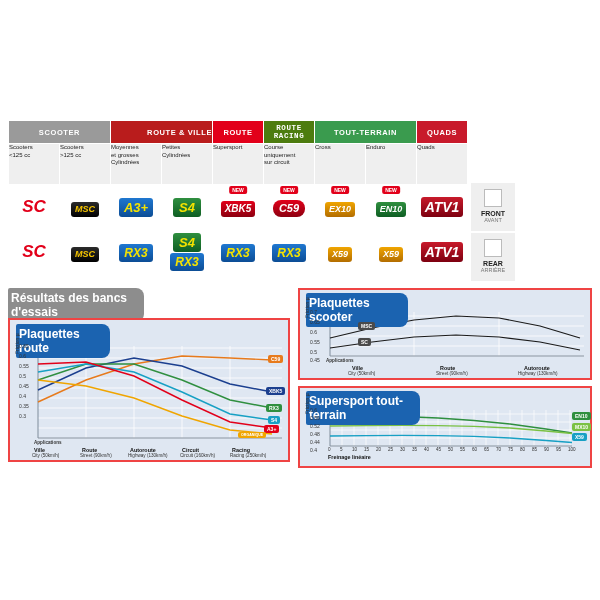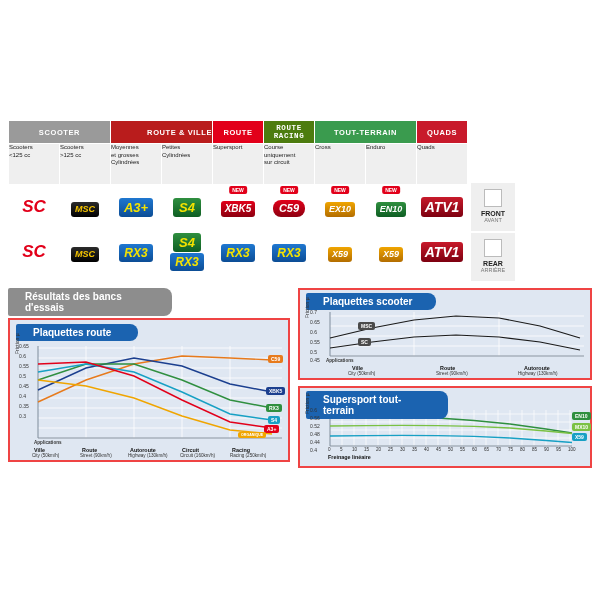--- a/index.html
+++ b/index.html
@@ -35,21 +35,21 @@
   .b-atv1{background:linear-gradient(#c81a2b,#7d0010);color:#fff;font-size:14px;padding:3px 4px;}
   .neuf{position:absolute;top:1px;left:50%;transform:translateX(-50%);background:#e2001a;color:#fff;font-size:5px;font-weight:bold;padding:1px 3px;border-radius:2px;}
 
   .fr{position:absolute;left:470px;top:182px;width:44px;height:48px;background:#efefef;border:1px solid #fff;text-align:center;}
   .rr{position:absolute;left:470px;top:232px;width:44px;height:48px;background:#efefef;border:1px solid #fff;text-align:center;}
   .fr .sq,.rr .sq{width:16px;height:16px;background:#ffffff;border:1px solid #bbb;margin:6px auto 3px auto;}
   .fr .t1,.rr .t1{font-size:7px;font-weight:bold;color:#222;}
   .fr .t2,.rr .t2{font-size:5.5px;color:#777;}
 
   
-  .hdr{position:absolute;background:#9a9a9a;color:#fff;font-size:10px;font-weight:bold;padding:3px 17px;border-radius:2px 8px 8px 2px;}
+  .hdr{position:absolute;background:#9a9a9a;color:#fff;font-size:12px;font-weight:bold;padding:3px 3px;border-radius:2px 8px 8px 2px;}
   .hdr.blue{background:#1b63b0;}
   .hdr.gray{background:#8d8d8d;}
 
   
   .panel{position:absolute;background:#dfe7f2;border:2px solid #ef4444;}
   svg{display:block;}
   .lbl{position:absolute;font-size:5px;color:#333;}
   .tag{position:absolute;font-size:5px;font-weight:bold;color:#fff;padding:1px 3px;border-radius:2px;}
   .axisname{position:absolute;font-size:5px;color:#333;}
   .applab{position:absolute;font-size:4.6px;color:#333;}

